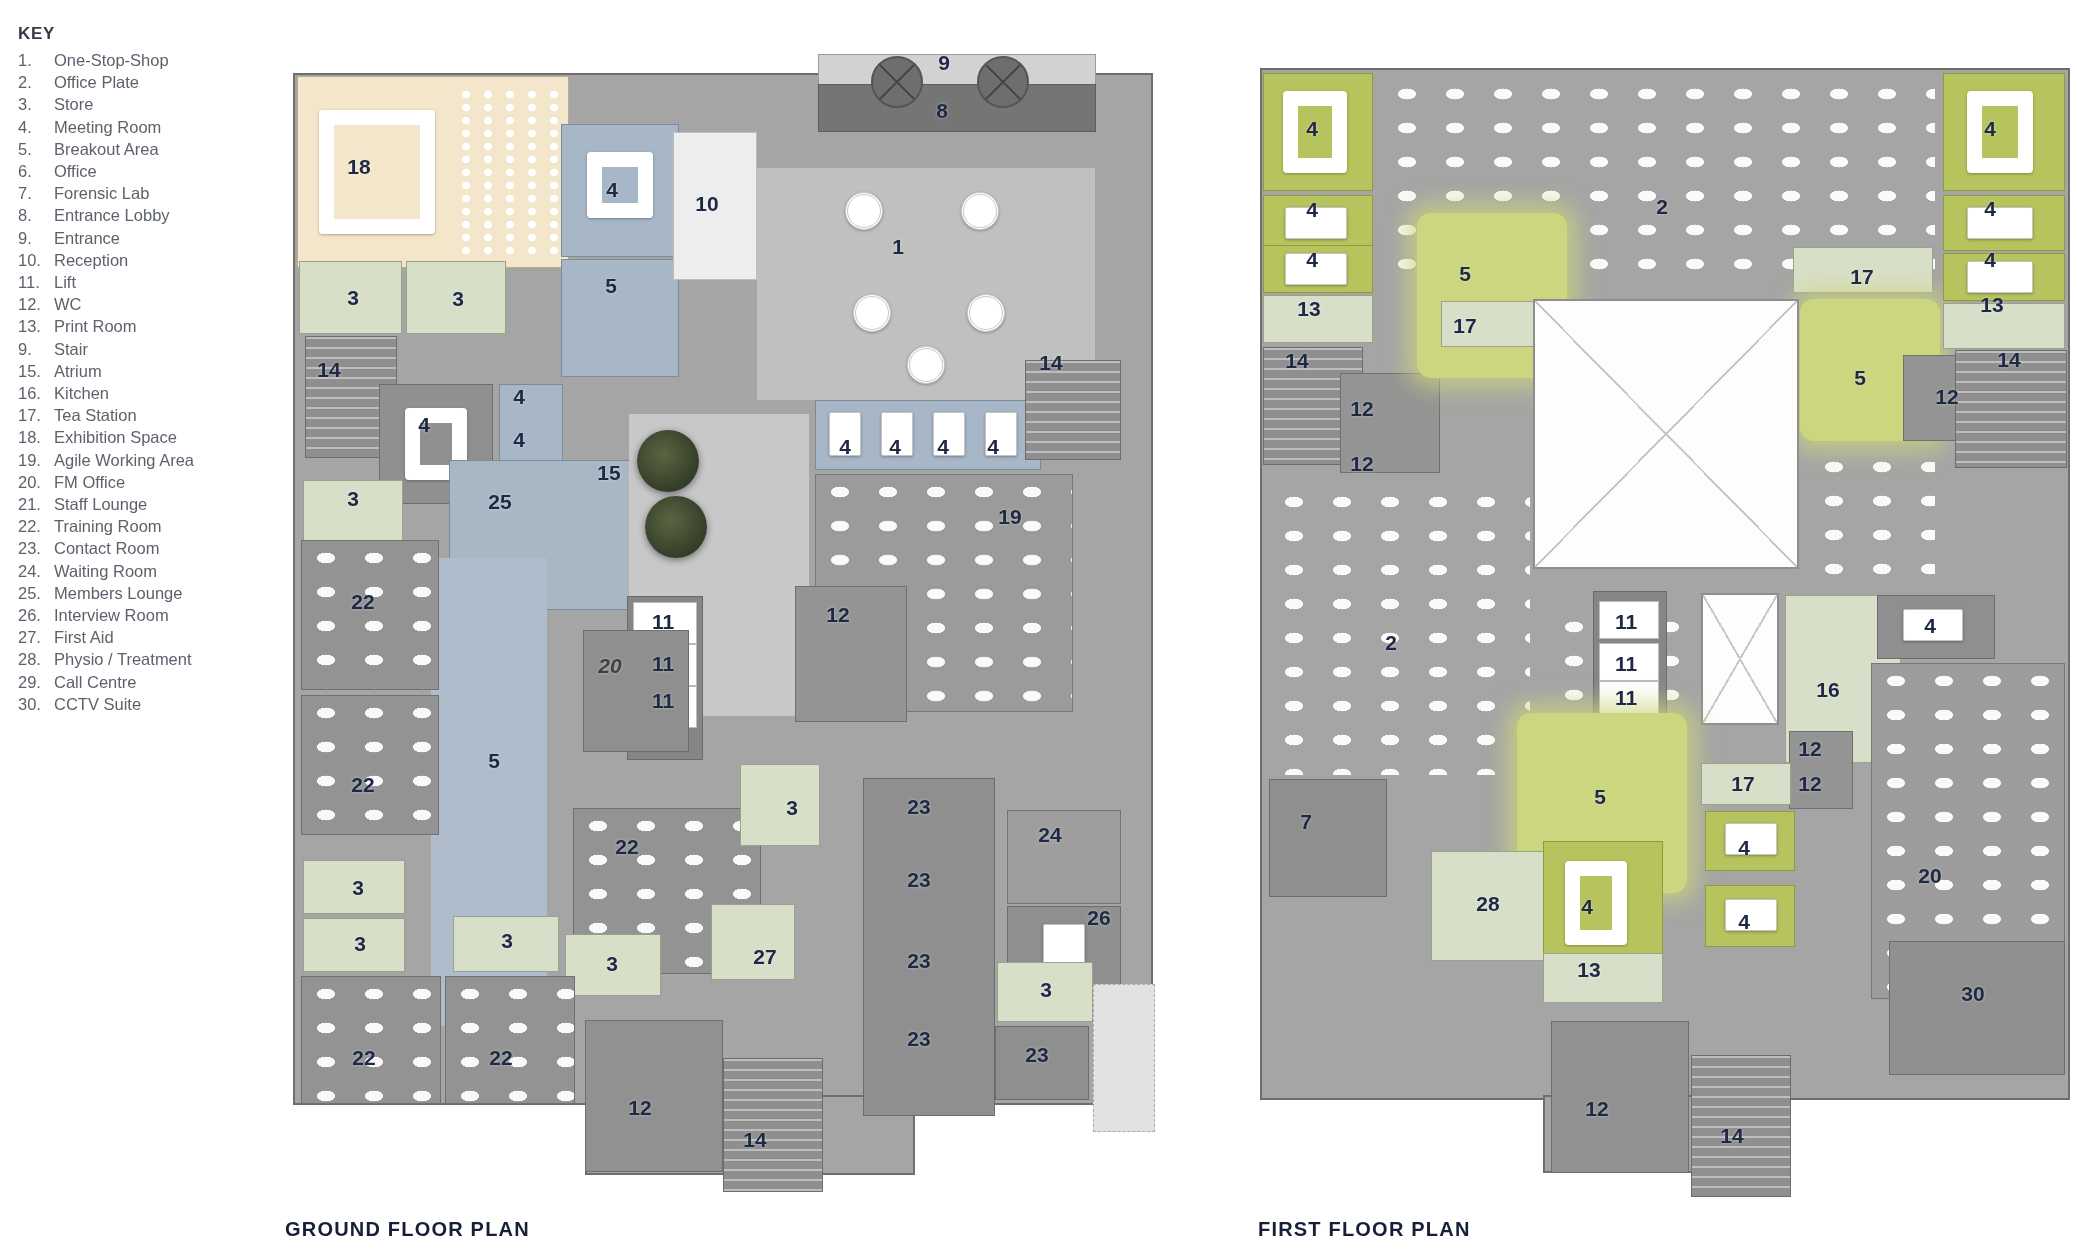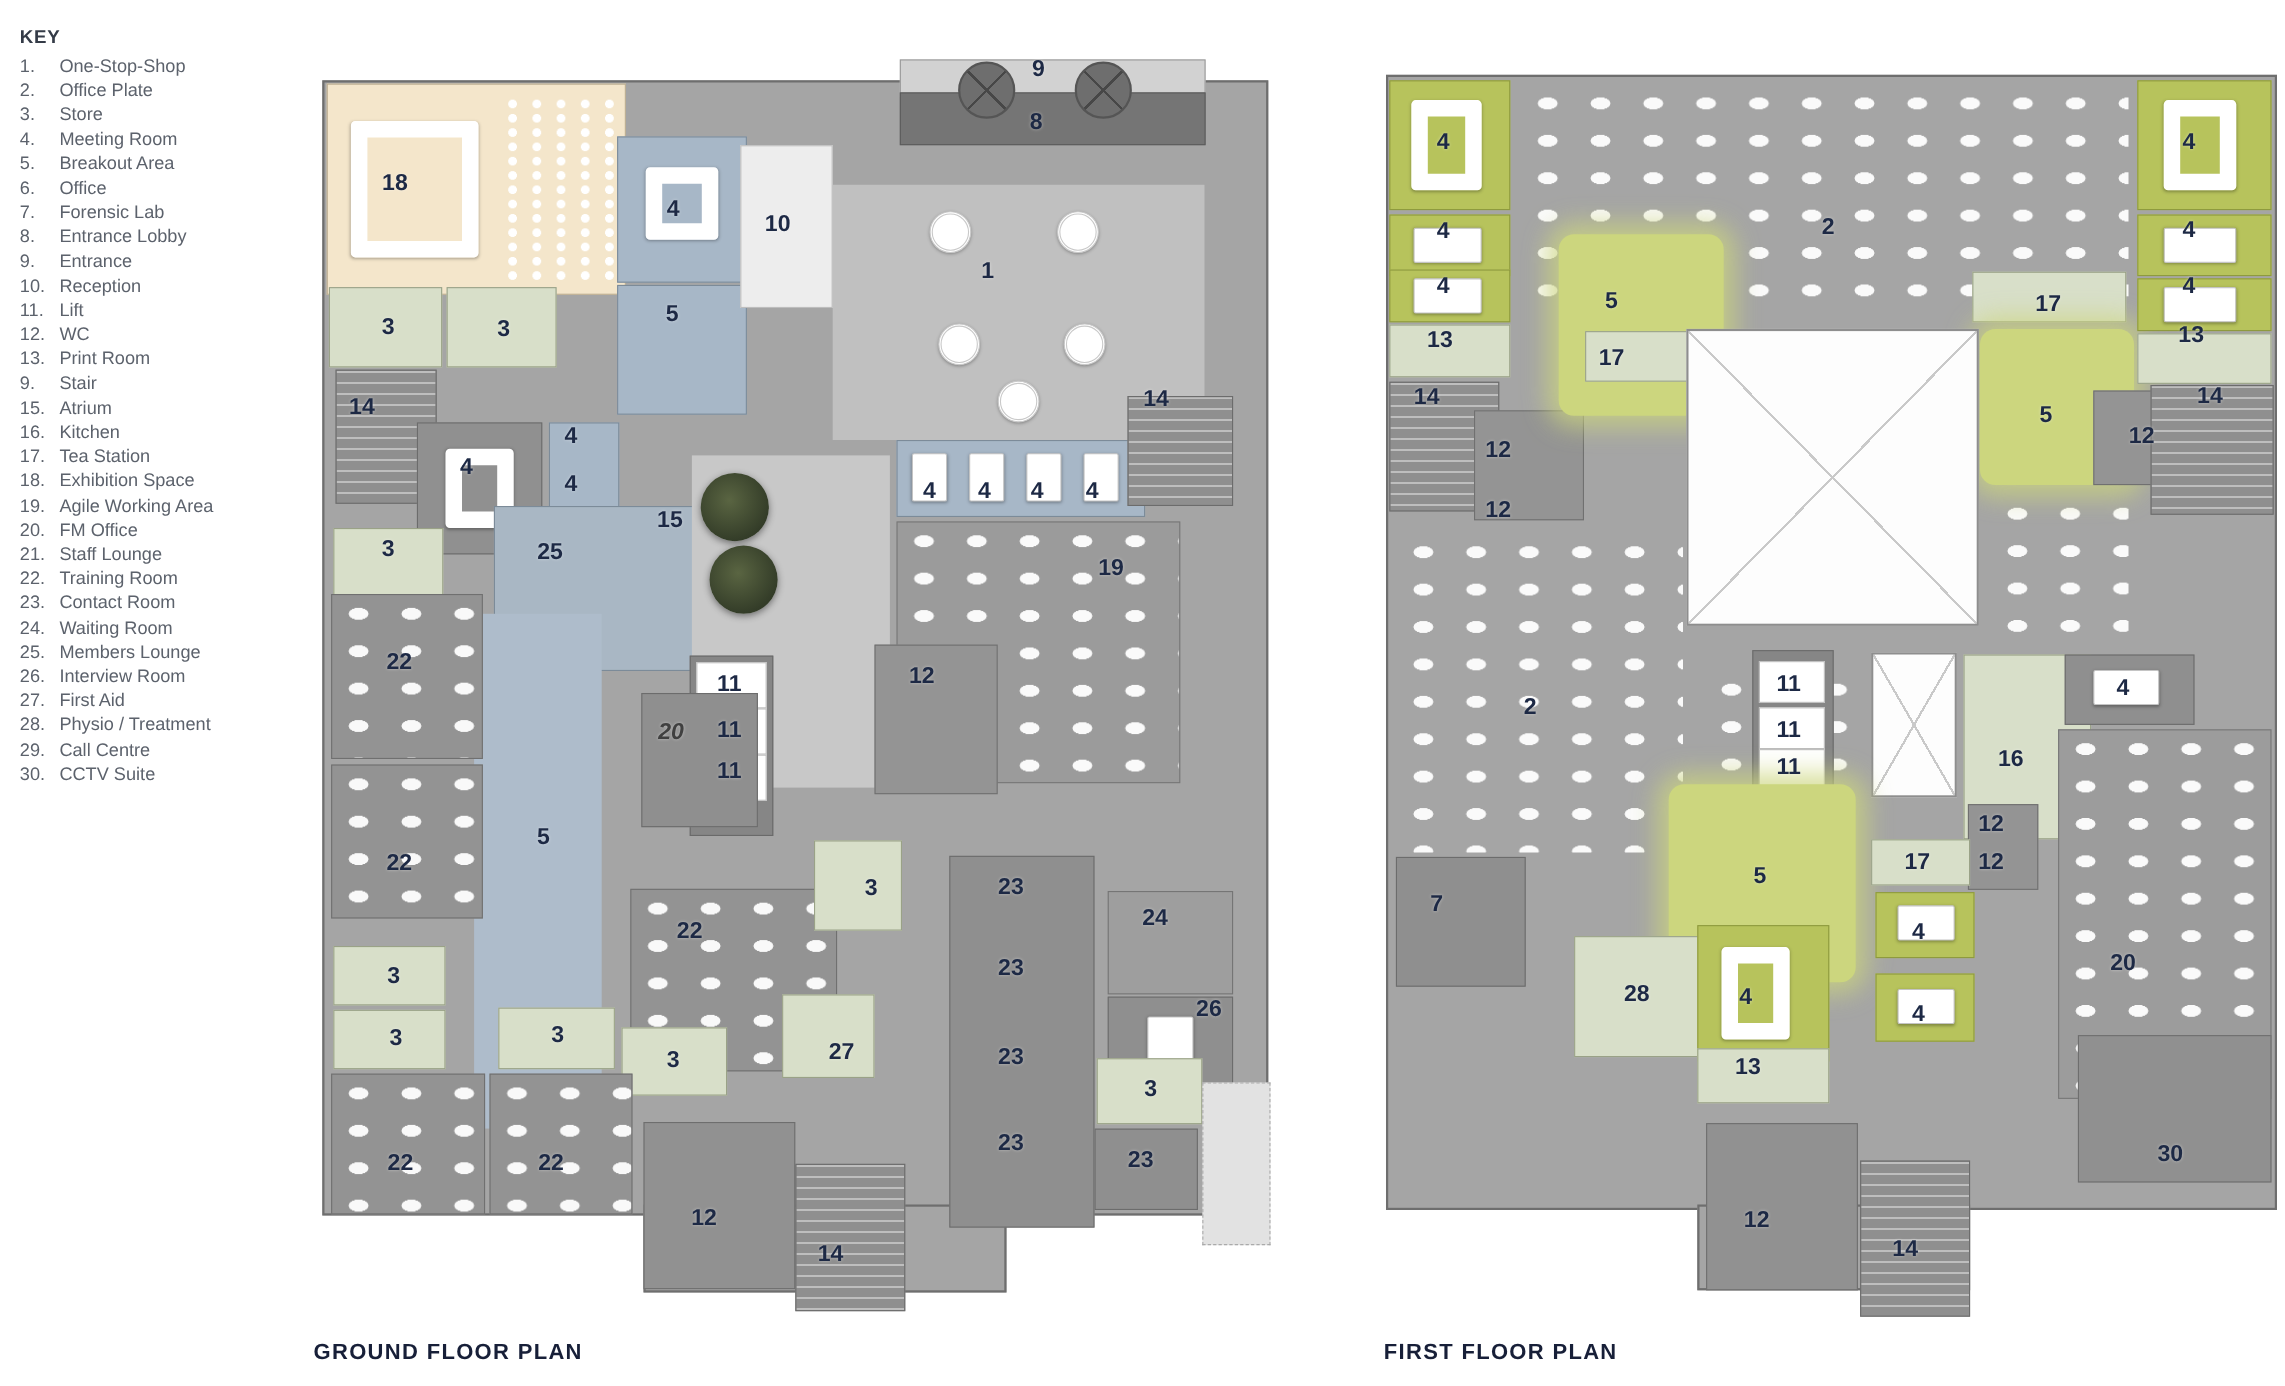--- a/index.html
+++ b/index.html
@@ -401,20 +401,20 @@
       <span class="rlabel" style="left: 555px; top: 729px; color: rgb(29, 41, 69);">12</span>
       <span class="rlabel" style="left: 488px; top: 729px; color: rgb(29, 41, 69);">17</span>
       <span class="rlabel" style="left: 345px; top: 742px; color: rgb(29, 41, 69);">5</span>
       <span class="rlabel" style="left: 51px; top: 767px; color: rgb(29, 41, 69);">7</span>
       <span class="rlabel" style="left: 489px; top: 793px; color: rgb(29, 41, 69);">4</span>
       <span class="rlabel" style="left: 675px; top: 821px; color: rgb(29, 41, 69);">20</span>
       <span class="rlabel" style="left: 233px; top: 849px; color: rgb(29, 41, 69);">28</span>
       <span class="rlabel" style="left: 332px; top: 852px; color: rgb(29, 41, 69);">4</span>
       <span class="rlabel" style="left: 489px; top: 867px; color: rgb(29, 41, 69);">4</span>
       <span class="rlabel" style="left: 334px; top: 915px; color: rgb(29, 41, 69);">13</span>
-      <span class="rlabel" style="left: 718px; top: 994px; color: rgb(29, 41, 69);">30</span>
+      <span class="rlabel" style="left: 718px; top: 939px; color: rgb(29, 41, 69);">30</span>
       <span class="rlabel" style="left: 342px; top: 1054px; color: rgb(29, 41, 69);">12</span>
       <span class="rlabel" style="left: 477px; top: 1081px; color: rgb(29, 41, 69);">14</span>
     </div>
 </div>
 
 <div class="plan-title" style="left:285px;top:1218px">GROUND FLOOR PLAN</div>
 <div class="plan-title" style="left:1258px;top:1218px">FIRST FLOOR PLAN</div>
 
 </body></html>

